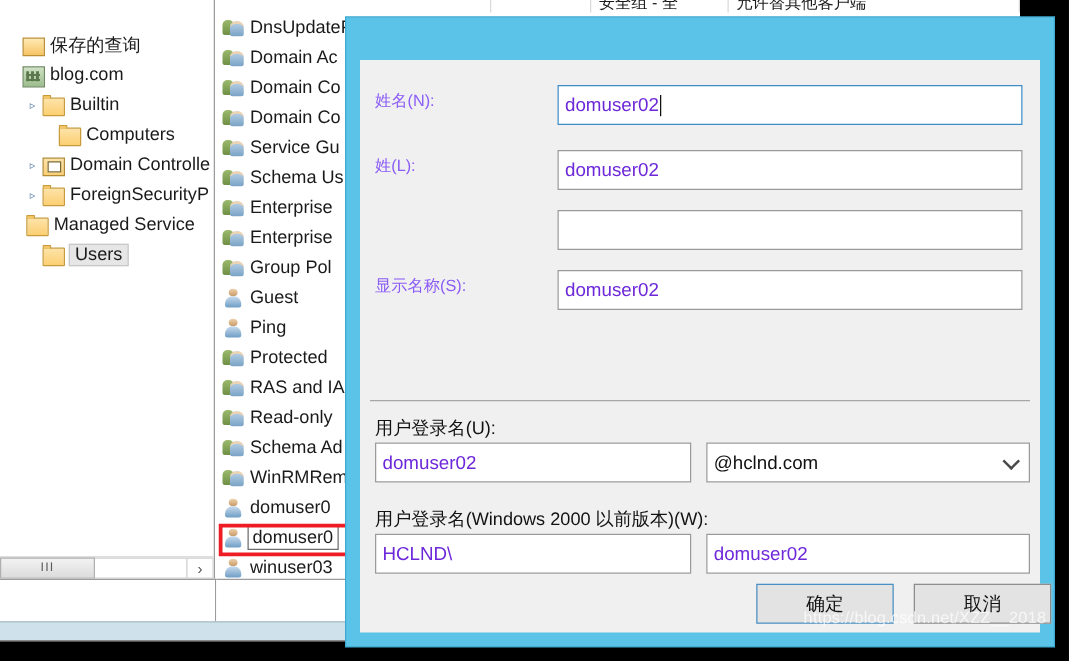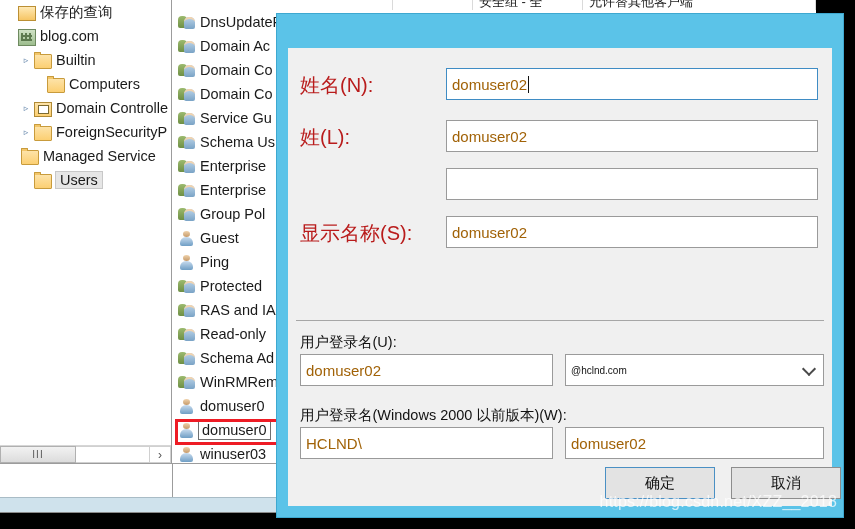--- a/index.html
+++ b/index.html
@@ -333,31 +333,31 @@
     position: absolute;
     left: 0; top: 0;
     width: 544px; height: 404px;
   }
   .frow {
     position: absolute;
     display: flex;
     align-items: center;
   }
   .flabel {
-    font-size: 20px;
-    color: #b91c1c;
+    font-size: 13px;
+    color: #8b5cf6;
     white-space: nowrap;
   }
 
   .field {
     background: #ffffff;
     border: 1px solid #9a9a9a;
     box-sizing: border-box;
     font-size: 15px;
-    color: #a16207;
+    color: #6d28d9;
     padding: 0 5px;
     display: flex;
     align-items: center;
     height: 32px;
     position: relative;
   }
   .field.focused {
     border: 1px solid #3f8cc4;
   }
   .caret {
@@ -367,21 +367,21 @@
     margin-left:1px;
     vertical-align: middle;
   }
   .combo {
     background:#ffffff;
     border:1px solid #9a9a9a;
     box-sizing:border-box;
     height:32px;
     display:flex; align-items:center;
     padding:0 5px;
-    font-size:10px; color:#111;
+    font-size:15px; color:#111;
     position: relative;
   }
   .combo .chev {
     position:absolute; right:9px; top:50%;
     transform: translateY(-60%) rotate(45deg);
     width: 8px; height: 8px;
     border-right: 2px solid #4a4a4a;
     border-bottom: 2px solid #4a4a4a;
   }
   .divider {
@@ -411,37 +411,37 @@
     display: flex;
     align-items: center;
     justify-content: center;
     box-sizing: border-box;
     border: 1px solid #8d8d8d;
   }
   .dbtn.primary { border: 1px solid #4a90c4; }
 
   .watermark {
     position: absolute;
-    right: 6px; bottom: 6px;
-    font-size: 16px;
+    right: 6px; bottom: 16px;
+    font-size: 13px;
     color: rgba(255,255,255,0.72);
     letter-spacing: .2px;
     white-space: nowrap;
     margin-top: 24px;
   }
 </style>
 </head>
 <body>
 
 <div id="screen">
 
   <div class="bg-window">
 
     <div class="tree-pane" id="tree-pane">
-        <div class="tree-row" style="padding-left: 2px;">
+        <div class="tree-row" style="padding-left: 2px; margin-top: 24px;">
           <span class="twisty"></span>
           <span class="t-icon">
             <span class="ico-query" style="display: block;"></span>
           </span>
           <span class="t-label">保存的查询</span>
         </div>
         <div class="tree-row" style="padding-left: 2px;">
           <span class="twisty"></span>
           <span class="t-icon">
             <span class="ico-domain" style="display: block;"></span>

